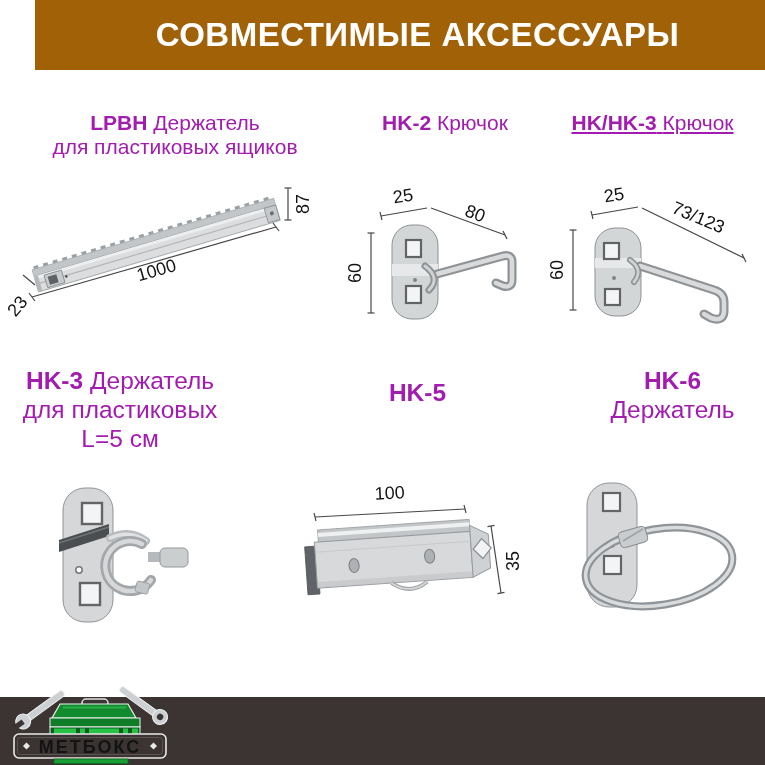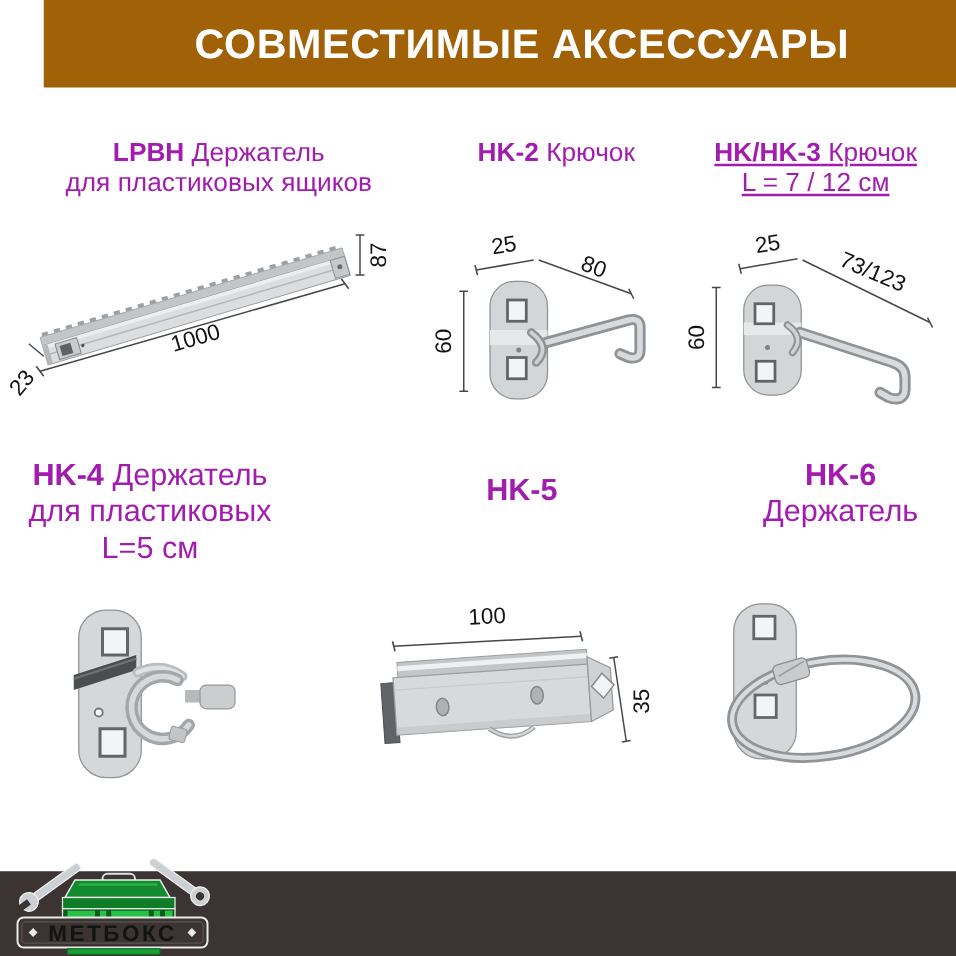--- a/index.html
+++ b/index.html
@@ -31,25 +31,24 @@
     <div><span class="b">LPBH</span> <span>Держатель</span></div>
     <div>для пластиковых ящиков</div>
   </div>
 
   <div class="ptitle t1" style="left:345px;top:111px;width:200px;">
     <div><span class="b">HK-2</span> <span>Крючок</span></div>
   </div>
 
   <div class="ptitle t1" style="left:545px;top:111px;width:215px;text-decoration:underline;">
     <div><span class="b">HK/HK-3</span> <span>Крючок</span></div>
-    <div>L = 7 / 12 см</div>
   </div>
 
   <div class="ptitle t2" style="left:5px;top:366px;width:230px;">
-    <div><span class="b">HK-4</span> <span>Держатель</span></div>
+    <div><span class="b">HK-3</span> <span>Держатель</span></div>
     <div>для пластиковых</div>
     <div>L=5 см</div>
   </div>
 
   <div class="ptitle t2" style="left:265px;top:378px;width:305px;">
     <div class="b">HK-5</div>
   </div>
 
   <div class="ptitle t2" style="left:575px;top:366px;width:195px;">
     <div class="b">HK-6</div>

